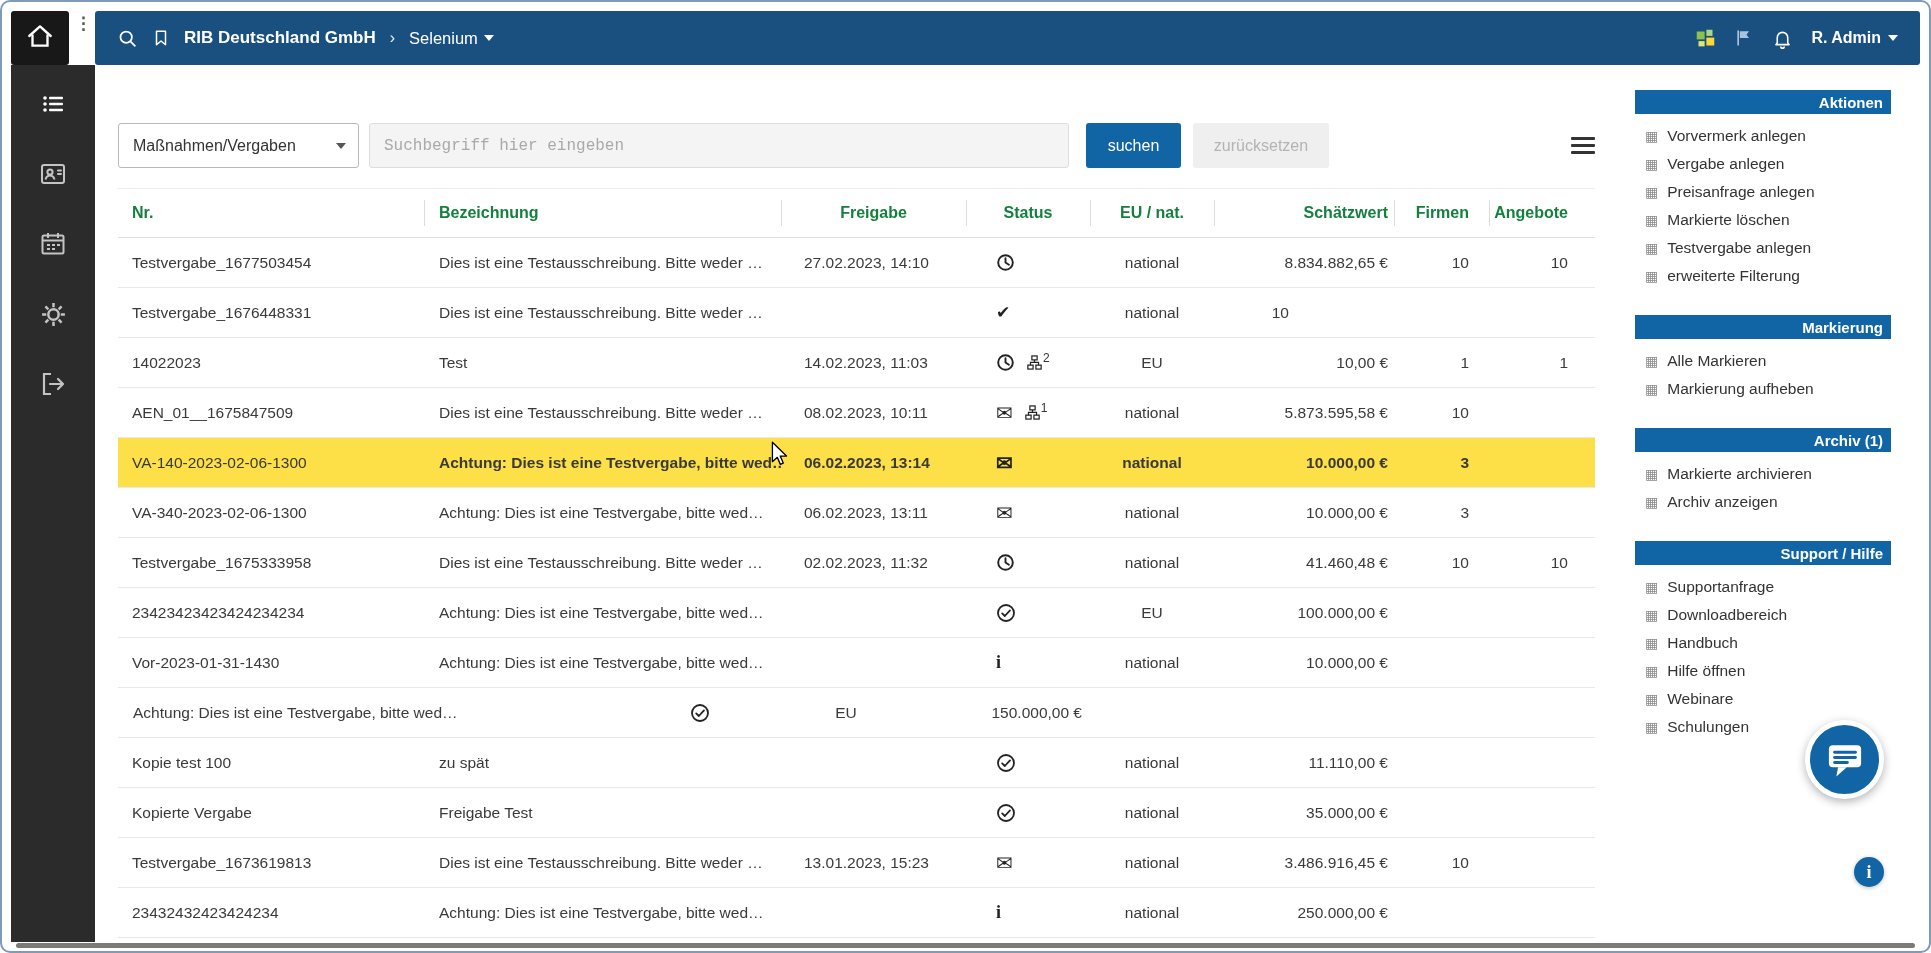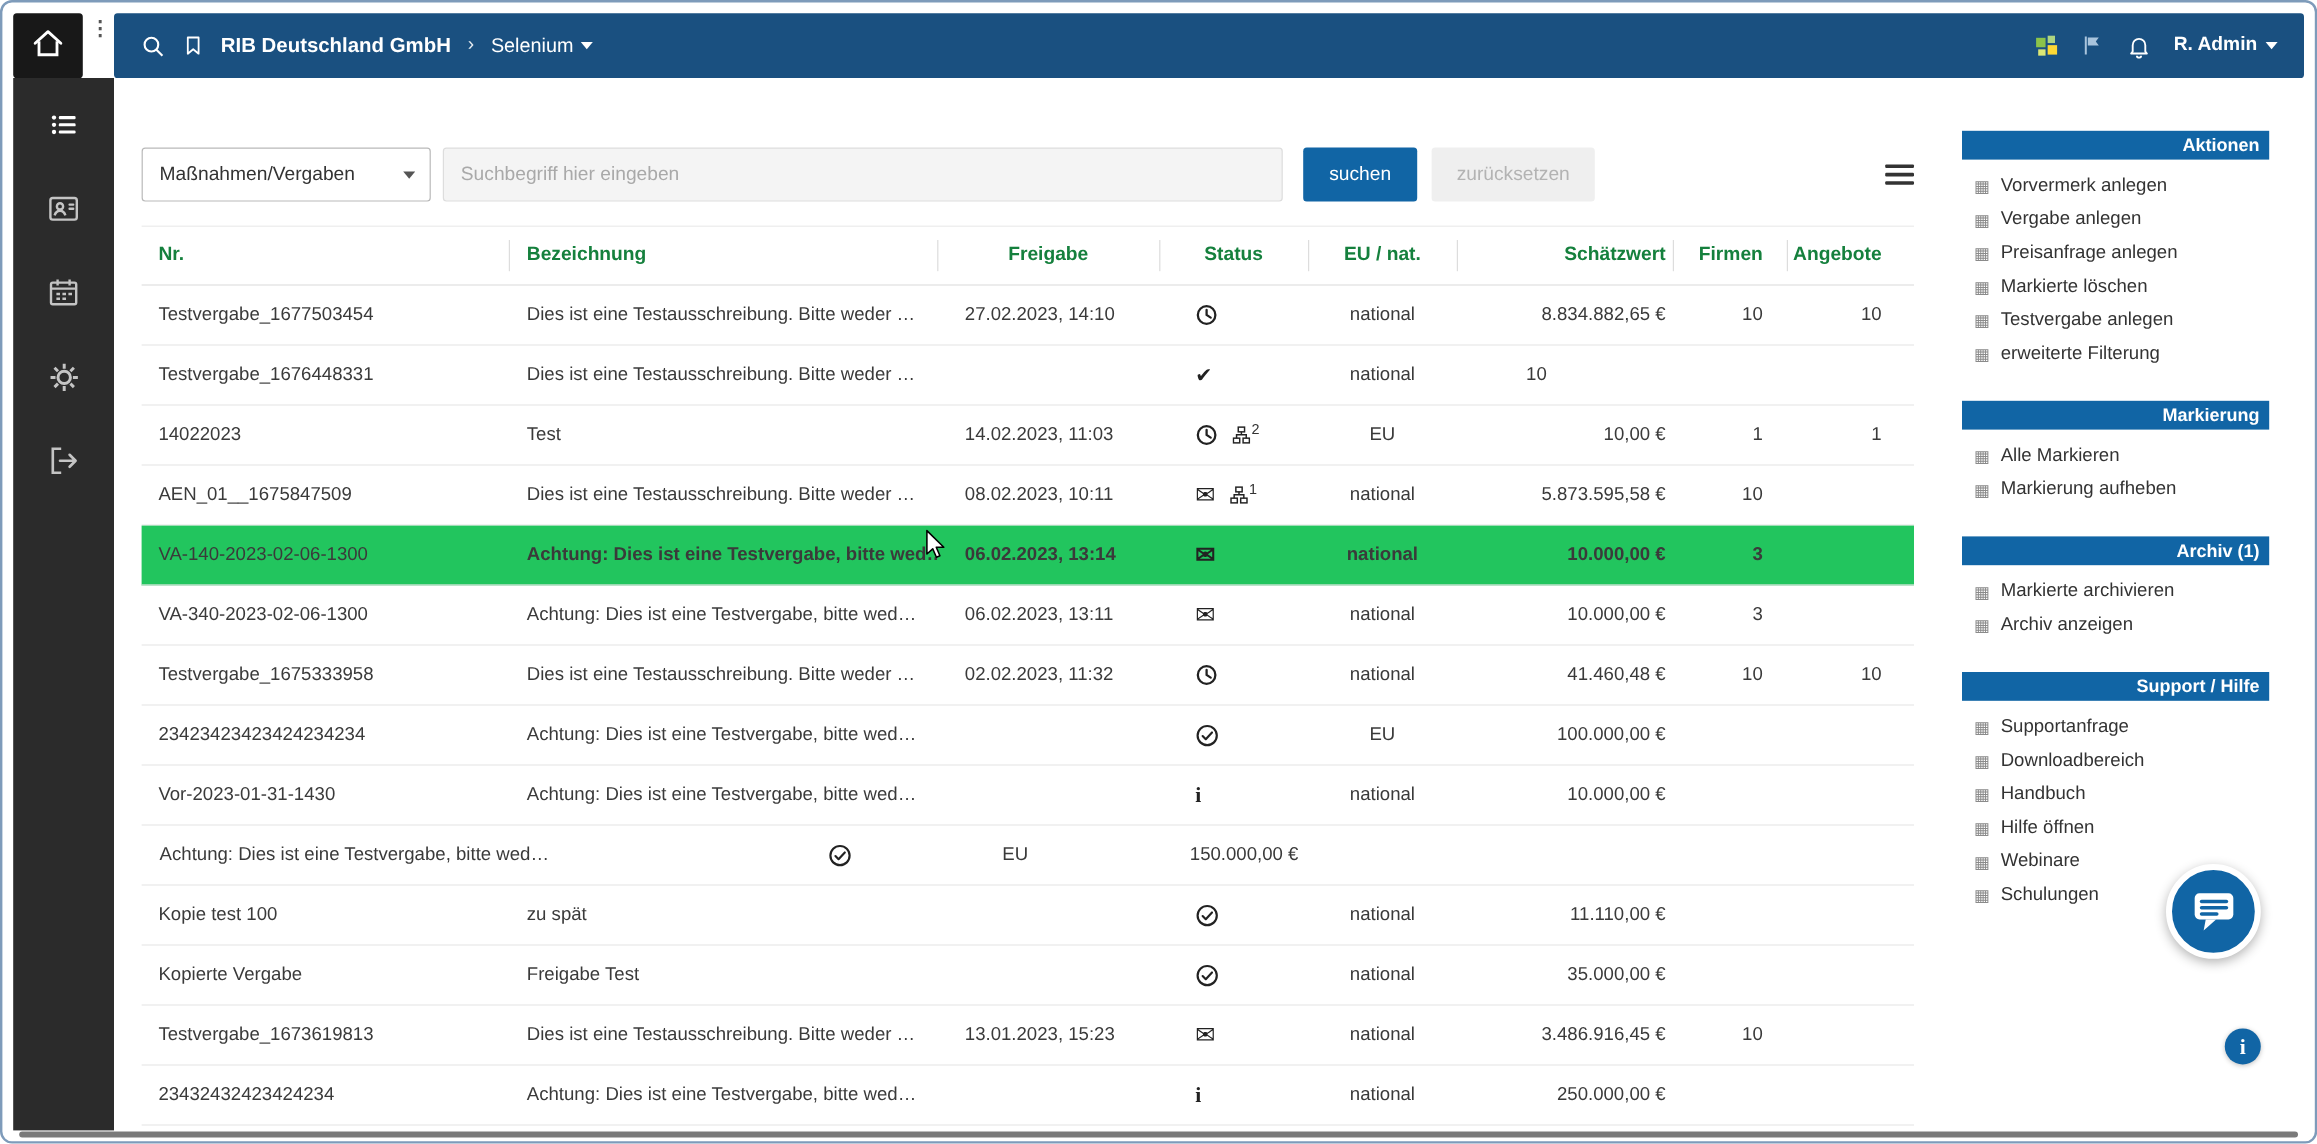--- a/index.html
+++ b/index.html
@@ -28,21 +28,21 @@
 
   
   .content{flex:1;position:relative;background:#fff;min-width:0}
   .table-zone{position:absolute;left:23px;top:58px;width:1477px}
 
   .filter-row{display:flex;align-items:center;height:45px}
   .select{height:45px;border:1px solid #b9b9b9;border-radius:3px;background:#fff;display:flex;align-items:center;justify-content:space-between;padding:0 12px 0 14px;font-size:16px;color:#333;cursor:pointer}
   .sel-scope{width:241px;margin-right:10px}
   .sel-dept{width:200px;margin-right:17px}
   .sel-caret{width:0;height:0;border-left:5px solid transparent;border-right:5px solid transparent;border-top:6px solid #555}
-  .search-input{width:700px;height:45px;background:#f4f4f4;border:1px solid #ddd;border-radius:3px;padding:0 14px;font-size:16px;color:#333;margin-right:17px;font-family:Liberation Sans, sans-serif;outline:none}
+  .search-input{width:700px;height:45px;background:#f4f4f4;border:1px solid #ddd;border-radius:3px;padding:0 14px;font-size:16px;color:#333;margin-right:17px;font-family:Liberation Mono, monospace;outline:none}
   .search-input::placeholder{color:#a9a9a9}
   .btn-search{width:95px;height:45px;background:#1165a5;color:#fff;border:none;border-radius:3px;font-size:16px;cursor:pointer;margin-right:12px;font-family:inherit}
   .btn-reset{width:136px;height:45px;background:#efefef;color:#b3b3b3;border:none;border-radius:3px;font-size:16px;font-family:inherit}
   .burger{margin-left:auto;width:24px;display:flex;flex-direction:column;gap:4px;cursor:pointer}
   .burger span{height:3px;background:#333;border-radius:1px}
 
   
   .thead{display:flex;height:50px;border-top:1px solid #ececec;border-bottom:1px solid #e0e0e0;margin-top:20px}
   .th{display:flex;align-items:center;font-weight:bold;font-size:16px;color:#15803d;position:relative;cursor:pointer}
   .th:not(:first-child)::before{content:"";position:absolute;left:0;top:11px;bottom:11px;width:1px;background:#ddd}
@@ -51,33 +51,33 @@
   .c-nr{width:306px;padding-left:14px}
   .c-bez{width:357px;padding-left:15px}
   .c-fre{width:185px;padding-left:23px}
   .c-st{width:124px;padding-left:30px;gap:12px}
   .c-eu{width:124px;justify-content:center}
   .c-wert{width:180px;justify-content:flex-end;padding-right:6px}
   .c-fir{width:95px;justify-content:flex-end;padding-right:20px}
   .c-ang{width:105px;justify-content:flex-end;padding-right:26px}
   .thead .c-fre{justify-content:center;padding-left:0}
   .thead .c-st{justify-content:center;padding-left:0}
-  .hl{background:#22c55e}
+  .hl{background:#fde047}
   .hl .td{font-weight:bold}
   .hl .c-nr{font-weight:normal}
 
   .sticon{display:inline-flex;align-items:center;justify-content:center}
   .st-check{font-size:17px;color:#222}
   .st-mail{font-size:20px;color:#222;line-height:1}
   .st-info{font-family:"Liberation Serif",serif;font-weight:bold;font-size:18px;color:#222}
   .neticon{display:inline-flex;align-items:flex-start;gap:1px}
   .netcount{font-size:12px;color:#333;position:relative;top:-4px}
 
   
-  .panel{position:absolute;left:1540px;top:44px;width:256px}
+  .panel{position:absolute;left:1540px;top:25px;width:256px}
   .panel-section{margin-bottom:25px}
   .panel-header{height:24px;background:#1165a5;color:#fff;font-size:15px;font-weight:bold;display:flex;align-items:center;justify-content:flex-end;padding-right:8px;margin-bottom:8px}
   .panel-item{height:28px;display:flex;align-items:center;gap:9px;padding-left:10px;font-size:15.5px;color:#333;cursor:pointer}
   .pi-icon{color:#8a8a8a;font-size:14px;line-height:1}
 
   
   .chat-fab{position:absolute;left:1710px;top:655px;width:79px;height:79px;border-radius:50%;background:#1165a5;border:5px solid #fff;box-shadow:0 3px 10px rgba(0,0,0,.3);display:flex;align-items:center;justify-content:center;cursor:pointer}
   .info-fab{position:absolute;left:1759px;top:792px;width:30px;height:30px;border-radius:50%;background:#1165a5;color:#fff;display:flex;align-items:center;justify-content:center;font-family:"Liberation Serif",serif;font-weight:bold;font-size:18px;cursor:pointer;box-shadow:0 1px 4px rgba(0,0,0,.25)}
   .cursor{position:absolute;left:672px;top:375px;pointer-events:none;z-index:5}
   .h-scrollbar{position:absolute;left:14px;right:14px;bottom:3px;height:5px;background:#7a7a7a;border-radius:3px;cursor:pointer}

